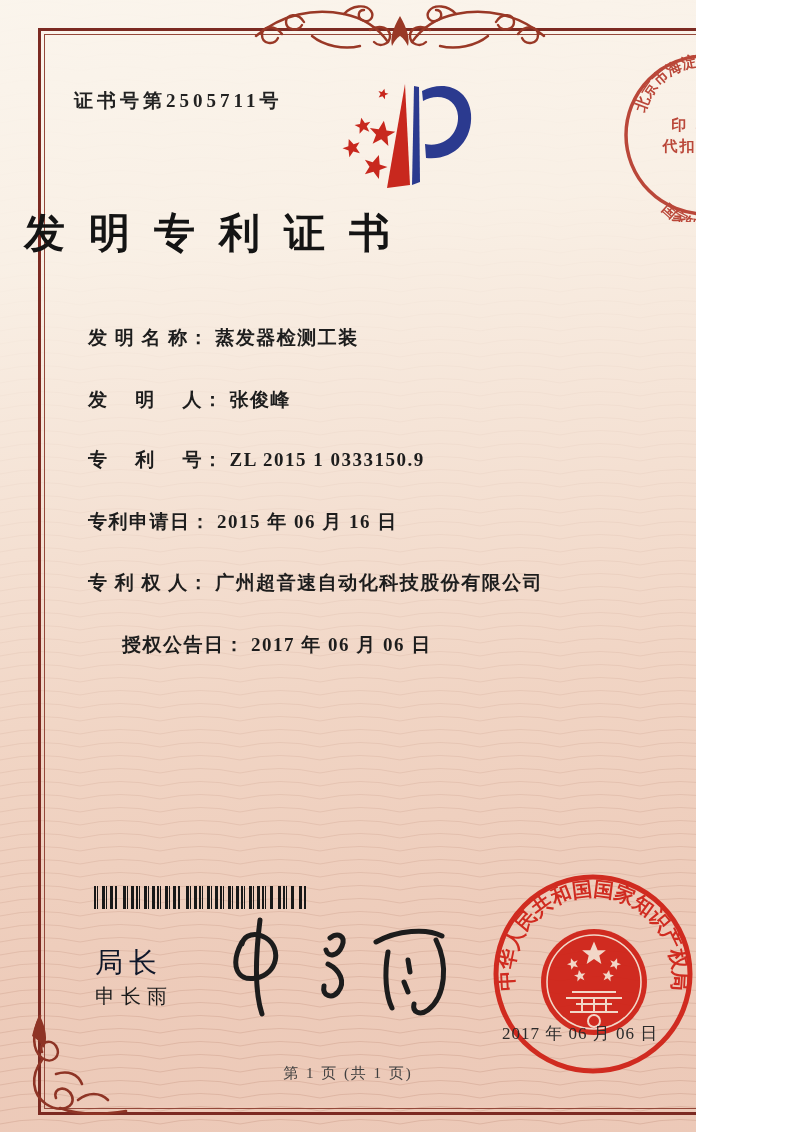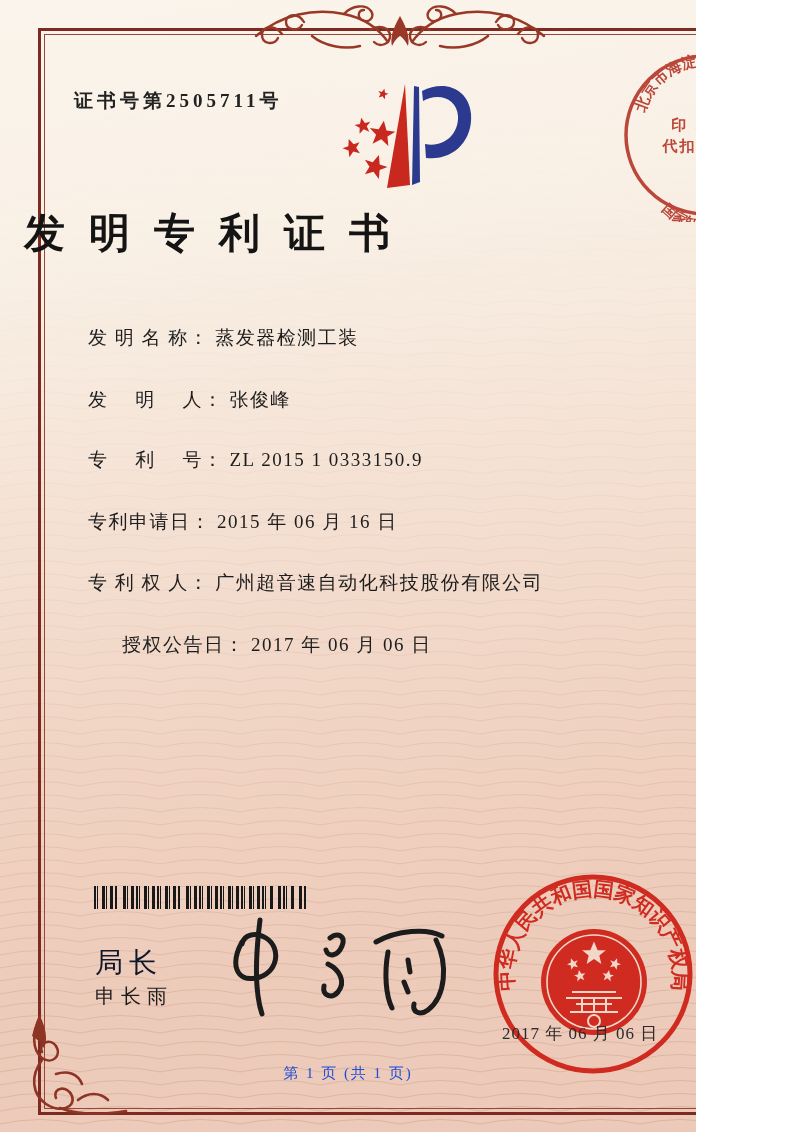--- a/index.html
+++ b/index.html
@@ -36,21 +36,21 @@
   .tax-stamp { position:absolute; left:618px; top:48px; opacity:0.92; }
 
   .title {
     position:absolute; left:0; top:206px; width:100%;
     font-size:41px; font-weight:bold; color:#141414;
     letter-spacing:24px; padding-left:24px;
   }
 
   .fields { position:absolute; left:88px; top:325px; width:640px; }
   .field-row { position:absolute; left:0; white-space:nowrap;
-    font-size:19px; color:#1d1d1d; letter-spacing:1.5px; }
+    font-size:19px; color:#1d1d1d; letter-spacing:1.5px;font-weight:bold; }
   .field-row .value { margin-left:6px; }
   .fr0 { top:0; } .fr1 { top:62px; } .fr2 { top:122px; }
   .fr3 { top:184px; } .fr4 { top:245px; } .fr5 { top:307px;margin-left:34px; }
 
   .body-text {
     position:absolute; left:70px; top:668px; width:666px;
     font-size:16.5px; line-height:30.5px; color:#222;
     text-align:justify;
   }
   .body-text p { text-indent:2em; }
@@ -77,21 +77,21 @@
 
   .official-seal { position:absolute; left:490px; top:872px; opacity:0.95; }
   .seal-date {
     position:absolute; left:502px; top:1022px;
     font-size:17px; letter-spacing:1px; color:#2b2b2b; z-index:6;
     white-space:nowrap;
   }
 
   .page-footer {
     position:absolute; left:0; top:1064px; width:100%;
-    text-align:center; font-size:15px; letter-spacing:2px; color:#1d4ed8;
+    text-align:center; font-size:15px; letter-spacing:2px; color:#404040;
   }
 </style>
 </head>
 <body>
 
 <div class="page">
 
   <svg class="wave-layer" width="800" height="1132">
     <path id="wave-path" fill="none" stroke="#c4917e" stroke-width="0.8" opacity="0.5" d="M0,6 q40,-9 80,0 q40,-9 80,0 q40,-9 80,0 q40,-9 80,0 q40,-9 80,0 q40,-9 80,0 q40,-9 80,0 q40,-9 80,0 q40,-9 80,0 q40,-9 80,0 M0,19 q40,-9 80,0 q40,-9 80,0 q40,-9 80,0 q40,-9 80,0 q40,-9 80,0 q40,-9 80,0 q40,-9 80,0 q40,-9 80,0 q40,-9 80,0 q40,-9 80,0 M0,32 q40,-9 80,0 q40,-9 80,0 q40,-9 80,0 q40,-9 80,0 q40,-9 80,0 q40,-9 80,0 q40,-9 80,0 q40,-9 80,0 q40,-9 80,0 q40,-9 80,0 M0,45 q40,-9 80,0 q40,-9 80,0 q40,-9 80,0 q40,-9 80,0 q40,-9 80,0 q40,-9 80,0 q40,-9 80,0 q40,-9 80,0 q40,-9 80,0 q40,-9 80,0 M0,58 q40,-9 80,0 q40,-9 80,0 q40,-9 80,0 q40,-9 80,0 q40,-9 80,0 q40,-9 80,0 q40,-9 80,0 q40,-9 80,0 q40,-9 80,0 q40,-9 80,0 M0,71 q40,-9 80,0 q40,-9 80,0 q40,-9 80,0 q40,-9 80,0 q40,-9 80,0 q40,-9 80,0 q40,-9 80,0 q40,-9 80,0 q40,-9 80,0 q40,-9 80,0 M0,84 q40,-9 80,0 q40,-9 80,0 q40,-9 80,0 q40,-9 80,0 q40,-9 80,0 q40,-9 80,0 q40,-9 80,0 q40,-9 80,0 q40,-9 80,0 q40,-9 80,0 M0,97 q40,-9 80,0 q40,-9 80,0 q40,-9 80,0 q40,-9 80,0 q40,-9 80,0 q40,-9 80,0 q40,-9 80,0 q40,-9 80,0 q40,-9 80,0 q40,-9 80,0 M0,110 q40,-9 80,0 q40,-9 80,0 q40,-9 80,0 q40,-9 80,0 q40,-9 80,0 q40,-9 80,0 q40,-9 80,0 q40,-9 80,0 q40,-9 80,0 q40,-9 80,0 M0,123 q40,-9 80,0 q40,-9 80,0 q40,-9 80,0 q40,-9 80,0 q40,-9 80,0 q40,-9 80,0 q40,-9 80,0 q40,-9 80,0 q40,-9 80,0 q40,-9 80,0 M0,136 q40,-9 80,0 q40,-9 80,0 q40,-9 80,0 q40,-9 80,0 q40,-9 80,0 q40,-9 80,0 q40,-9 80,0 q40,-9 80,0 q40,-9 80,0 q40,-9 80,0 M0,149 q40,-9 80,0 q40,-9 80,0 q40,-9 80,0 q40,-9 80,0 q40,-9 80,0 q40,-9 80,0 q40,-9 80,0 q40,-9 80,0 q40,-9 80,0 q40,-9 80,0 M0,162 q40,-9 80,0 q40,-9 80,0 q40,-9 80,0 q40,-9 80,0 q40,-9 80,0 q40,-9 80,0 q40,-9 80,0 q40,-9 80,0 q40,-9 80,0 q40,-9 80,0 M0,175 q40,-9 80,0 q40,-9 80,0 q40,-9 80,0 q40,-9 80,0 q40,-9 80,0 q40,-9 80,0 q40,-9 80,0 q40,-9 80,0 q40,-9 80,0 q40,-9 80,0 M0,188 q40,-9 80,0 q40,-9 80,0 q40,-9 80,0 q40,-9 80,0 q40,-9 80,0 q40,-9 80,0 q40,-9 80,0 q40,-9 80,0 q40,-9 80,0 q40,-9 80,0 M0,201 q40,-9 80,0 q40,-9 80,0 q40,-9 80,0 q40,-9 80,0 q40,-9 80,0 q40,-9 80,0 q40,-9 80,0 q40,-9 80,0 q40,-9 80,0 q40,-9 80,0 M0,214 q40,-9 80,0 q40,-9 80,0 q40,-9 80,0 q40,-9 80,0 q40,-9 80,0 q40,-9 80,0 q40,-9 80,0 q40,-9 80,0 q40,-9 80,0 q40,-9 80,0 M0,227 q40,-9 80,0 q40,-9 80,0 q40,-9 80,0 q40,-9 80,0 q40,-9 80,0 q40,-9 80,0 q40,-9 80,0 q40,-9 80,0 q40,-9 80,0 q40,-9 80,0 M0,240 q40,-9 80,0 q40,-9 80,0 q40,-9 80,0 q40,-9 80,0 q40,-9 80,0 q40,-9 80,0 q40,-9 80,0 q40,-9 80,0 q40,-9 80,0 q40,-9 80,0 M0,253 q40,-9 80,0 q40,-9 80,0 q40,-9 80,0 q40,-9 80,0 q40,-9 80,0 q40,-9 80,0 q40,-9 80,0 q40,-9 80,0 q40,-9 80,0 q40,-9 80,0 M0,266 q40,-9 80,0 q40,-9 80,0 q40,-9 80,0 q40,-9 80,0 q40,-9 80,0 q40,-9 80,0 q40,-9 80,0 q40,-9 80,0 q40,-9 80,0 q40,-9 80,0 M0,279 q40,-9 80,0 q40,-9 80,0 q40,-9 80,0 q40,-9 80,0 q40,-9 80,0 q40,-9 80,0 q40,-9 80,0 q40,-9 80,0 q40,-9 80,0 q40,-9 80,0 M0,292 q40,-9 80,0 q40,-9 80,0 q40,-9 80,0 q40,-9 80,0 q40,-9 80,0 q40,-9 80,0 q40,-9 80,0 q40,-9 80,0 q40,-9 80,0 q40,-9 80,0 M0,305 q40,-9 80,0 q40,-9 80,0 q40,-9 80,0 q40,-9 80,0 q40,-9 80,0 q40,-9 80,0 q40,-9 80,0 q40,-9 80,0 q40,-9 80,0 q40,-9 80,0 M0,318 q40,-9 80,0 q40,-9 80,0 q40,-9 80,0 q40,-9 80,0 q40,-9 80,0 q40,-9 80,0 q40,-9 80,0 q40,-9 80,0 q40,-9 80,0 q40,-9 80,0 M0,331 q40,-9 80,0 q40,-9 80,0 q40,-9 80,0 q40,-9 80,0 q40,-9 80,0 q40,-9 80,0 q40,-9 80,0 q40,-9 80,0 q40,-9 80,0 q40,-9 80,0 M0,344 q40,-9 80,0 q40,-9 80,0 q40,-9 80,0 q40,-9 80,0 q40,-9 80,0 q40,-9 80,0 q40,-9 80,0 q40,-9 80,0 q40,-9 80,0 q40,-9 80,0 M0,357 q40,-9 80,0 q40,-9 80,0 q40,-9 80,0 q40,-9 80,0 q40,-9 80,0 q40,-9 80,0 q40,-9 80,0 q40,-9 80,0 q40,-9 80,0 q40,-9 80,0 M0,370 q40,-9 80,0 q40,-9 80,0 q40,-9 80,0 q40,-9 80,0 q40,-9 80,0 q40,-9 80,0 q40,-9 80,0 q40,-9 80,0 q40,-9 80,0 q40,-9 80,0 M0,383 q40,-9 80,0 q40,-9 80,0 q40,-9 80,0 q40,-9 80,0 q40,-9 80,0 q40,-9 80,0 q40,-9 80,0 q40,-9 80,0 q40,-9 80,0 q40,-9 80,0 M0,396 q40,-9 80,0 q40,-9 80,0 q40,-9 80,0 q40,-9 80,0 q40,-9 80,0 q40,-9 80,0 q40,-9 80,0 q40,-9 80,0 q40,-9 80,0 q40,-9 80,0 M0,409 q40,-9 80,0 q40,-9 80,0 q40,-9 80,0 q40,-9 80,0 q40,-9 80,0 q40,-9 80,0 q40,-9 80,0 q40,-9 80,0 q40,-9 80,0 q40,-9 80,0 M0,422 q40,-9 80,0 q40,-9 80,0 q40,-9 80,0 q40,-9 80,0 q40,-9 80,0 q40,-9 80,0 q40,-9 80,0 q40,-9 80,0 q40,-9 80,0 q40,-9 80,0 M0,435 q40,-9 80,0 q40,-9 80,0 q40,-9 80,0 q40,-9 80,0 q40,-9 80,0 q40,-9 80,0 q40,-9 80,0 q40,-9 80,0 q40,-9 80,0 q40,-9 80,0 M0,448 q40,-9 80,0 q40,-9 80,0 q40,-9 80,0 q40,-9 80,0 q40,-9 80,0 q40,-9 80,0 q40,-9 80,0 q40,-9 80,0 q40,-9 80,0 q40,-9 80,0 M0,461 q40,-9 80,0 q40,-9 80,0 q40,-9 80,0 q40,-9 80,0 q40,-9 80,0 q40,-9 80,0 q40,-9 80,0 q40,-9 80,0 q40,-9 80,0 q40,-9 80,0 M0,474 q40,-9 80,0 q40,-9 80,0 q40,-9 80,0 q40,-9 80,0 q40,-9 80,0 q40,-9 80,0 q40,-9 80,0 q40,-9 80,0 q40,-9 80,0 q40,-9 80,0 M0,487 q40,-9 80,0 q40,-9 80,0 q40,-9 80,0 q40,-9 80,0 q40,-9 80,0 q40,-9 80,0 q40,-9 80,0 q40,-9 80,0 q40,-9 80,0 q40,-9 80,0 M0,500 q40,-9 80,0 q40,-9 80,0 q40,-9 80,0 q40,-9 80,0 q40,-9 80,0 q40,-9 80,0 q40,-9 80,0 q40,-9 80,0 q40,-9 80,0 q40,-9 80,0 M0,513 q40,-9 80,0 q40,-9 80,0 q40,-9 80,0 q40,-9 80,0 q40,-9 80,0 q40,-9 80,0 q40,-9 80,0 q40,-9 80,0 q40,-9 80,0 q40,-9 80,0 M0,526 q40,-9 80,0 q40,-9 80,0 q40,-9 80,0 q40,-9 80,0 q40,-9 80,0 q40,-9 80,0 q40,-9 80,0 q40,-9 80,0 q40,-9 80,0 q40,-9 80,0 M0,539 q40,-9 80,0 q40,-9 80,0 q40,-9 80,0 q40,-9 80,0 q40,-9 80,0 q40,-9 80,0 q40,-9 80,0 q40,-9 80,0 q40,-9 80,0 q40,-9 80,0 M0,552 q40,-9 80,0 q40,-9 80,0 q40,-9 80,0 q40,-9 80,0 q40,-9 80,0 q40,-9 80,0 q40,-9 80,0 q40,-9 80,0 q40,-9 80,0 q40,-9 80,0 M0,565 q40,-9 80,0 q40,-9 80,0 q40,-9 80,0 q40,-9 80,0 q40,-9 80,0 q40,-9 80,0 q40,-9 80,0 q40,-9 80,0 q40,-9 80,0 q40,-9 80,0 M0,578 q40,-9 80,0 q40,-9 80,0 q40,-9 80,0 q40,-9 80,0 q40,-9 80,0 q40,-9 80,0 q40,-9 80,0 q40,-9 80,0 q40,-9 80,0 q40,-9 80,0 M0,591 q40,-9 80,0 q40,-9 80,0 q40,-9 80,0 q40,-9 80,0 q40,-9 80,0 q40,-9 80,0 q40,-9 80,0 q40,-9 80,0 q40,-9 80,0 q40,-9 80,0 M0,604 q40,-9 80,0 q40,-9 80,0 q40,-9 80,0 q40,-9 80,0 q40,-9 80,0 q40,-9 80,0 q40,-9 80,0 q40,-9 80,0 q40,-9 80,0 q40,-9 80,0 M0,617 q40,-9 80,0 q40,-9 80,0 q40,-9 80,0 q40,-9 80,0 q40,-9 80,0 q40,-9 80,0 q40,-9 80,0 q40,-9 80,0 q40,-9 80,0 q40,-9 80,0 M0,630 q40,-9 80,0 q40,-9 80,0 q40,-9 80,0 q40,-9 80,0 q40,-9 80,0 q40,-9 80,0 q40,-9 80,0 q40,-9 80,0 q40,-9 80,0 q40,-9 80,0 M0,643 q40,-9 80,0 q40,-9 80,0 q40,-9 80,0 q40,-9 80,0 q40,-9 80,0 q40,-9 80,0 q40,-9 80,0 q40,-9 80,0 q40,-9 80,0 q40,-9 80,0 M0,656 q40,-9 80,0 q40,-9 80,0 q40,-9 80,0 q40,-9 80,0 q40,-9 80,0 q40,-9 80,0 q40,-9 80,0 q40,-9 80,0 q40,-9 80,0 q40,-9 80,0 M0,669 q40,-9 80,0 q40,-9 80,0 q40,-9 80,0 q40,-9 80,0 q40,-9 80,0 q40,-9 80,0 q40,-9 80,0 q40,-9 80,0 q40,-9 80,0 q40,-9 80,0 M0,682 q40,-9 80,0 q40,-9 80,0 q40,-9 80,0 q40,-9 80,0 q40,-9 80,0 q40,-9 80,0 q40,-9 80,0 q40,-9 80,0 q40,-9 80,0 q40,-9 80,0 M0,695 q40,-9 80,0 q40,-9 80,0 q40,-9 80,0 q40,-9 80,0 q40,-9 80,0 q40,-9 80,0 q40,-9 80,0 q40,-9 80,0 q40,-9 80,0 q40,-9 80,0 M0,708 q40,-9 80,0 q40,-9 80,0 q40,-9 80,0 q40,-9 80,0 q40,-9 80,0 q40,-9 80,0 q40,-9 80,0 q40,-9 80,0 q40,-9 80,0 q40,-9 80,0 M0,721 q40,-9 80,0 q40,-9 80,0 q40,-9 80,0 q40,-9 80,0 q40,-9 80,0 q40,-9 80,0 q40,-9 80,0 q40,-9 80,0 q40,-9 80,0 q40,-9 80,0 M0,734 q40,-9 80,0 q40,-9 80,0 q40,-9 80,0 q40,-9 80,0 q40,-9 80,0 q40,-9 80,0 q40,-9 80,0 q40,-9 80,0 q40,-9 80,0 q40,-9 80,0 M0,747 q40,-9 80,0 q40,-9 80,0 q40,-9 80,0 q40,-9 80,0 q40,-9 80,0 q40,-9 80,0 q40,-9 80,0 q40,-9 80,0 q40,-9 80,0 q40,-9 80,0 M0,760 q40,-9 80,0 q40,-9 80,0 q40,-9 80,0 q40,-9 80,0 q40,-9 80,0 q40,-9 80,0 q40,-9 80,0 q40,-9 80,0 q40,-9 80,0 q40,-9 80,0 M0,773 q40,-9 80,0 q40,-9 80,0 q40,-9 80,0 q40,-9 80,0 q40,-9 80,0 q40,-9 80,0 q40,-9 80,0 q40,-9 80,0 q40,-9 80,0 q40,-9 80,0 M0,786 q40,-9 80,0 q40,-9 80,0 q40,-9 80,0 q40,-9 80,0 q40,-9 80,0 q40,-9 80,0 q40,-9 80,0 q40,-9 80,0 q40,-9 80,0 q40,-9 80,0 M0,799 q40,-9 80,0 q40,-9 80,0 q40,-9 80,0 q40,-9 80,0 q40,-9 80,0 q40,-9 80,0 q40,-9 80,0 q40,-9 80,0 q40,-9 80,0 q40,-9 80,0 M0,812 q40,-9 80,0 q40,-9 80,0 q40,-9 80,0 q40,-9 80,0 q40,-9 80,0 q40,-9 80,0 q40,-9 80,0 q40,-9 80,0 q40,-9 80,0 q40,-9 80,0 M0,825 q40,-9 80,0 q40,-9 80,0 q40,-9 80,0 q40,-9 80,0 q40,-9 80,0 q40,-9 80,0 q40,-9 80,0 q40,-9 80,0 q40,-9 80,0 q40,-9 80,0 M0,838 q40,-9 80,0 q40,-9 80,0 q40,-9 80,0 q40,-9 80,0 q40,-9 80,0 q40,-9 80,0 q40,-9 80,0 q40,-9 80,0 q40,-9 80,0 q40,-9 80,0 M0,851 q40,-9 80,0 q40,-9 80,0 q40,-9 80,0 q40,-9 80,0 q40,-9 80,0 q40,-9 80,0 q40,-9 80,0 q40,-9 80,0 q40,-9 80,0 q40,-9 80,0 M0,864 q40,-9 80,0 q40,-9 80,0 q40,-9 80,0 q40,-9 80,0 q40,-9 80,0 q40,-9 80,0 q40,-9 80,0 q40,-9 80,0 q40,-9 80,0 q40,-9 80,0 M0,877 q40,-9 80,0 q40,-9 80,0 q40,-9 80,0 q40,-9 80,0 q40,-9 80,0 q40,-9 80,0 q40,-9 80,0 q40,-9 80,0 q40,-9 80,0 q40,-9 80,0 M0,890 q40,-9 80,0 q40,-9 80,0 q40,-9 80,0 q40,-9 80,0 q40,-9 80,0 q40,-9 80,0 q40,-9 80,0 q40,-9 80,0 q40,-9 80,0 q40,-9 80,0 M0,903 q40,-9 80,0 q40,-9 80,0 q40,-9 80,0 q40,-9 80,0 q40,-9 80,0 q40,-9 80,0 q40,-9 80,0 q40,-9 80,0 q40,-9 80,0 q40,-9 80,0 M0,916 q40,-9 80,0 q40,-9 80,0 q40,-9 80,0 q40,-9 80,0 q40,-9 80,0 q40,-9 80,0 q40,-9 80,0 q40,-9 80,0 q40,-9 80,0 q40,-9 80,0 M0,929 q40,-9 80,0 q40,-9 80,0 q40,-9 80,0 q40,-9 80,0 q40,-9 80,0 q40,-9 80,0 q40,-9 80,0 q40,-9 80,0 q40,-9 80,0 q40,-9 80,0 M0,942 q40,-9 80,0 q40,-9 80,0 q40,-9 80,0 q40,-9 80,0 q40,-9 80,0 q40,-9 80,0 q40,-9 80,0 q40,-9 80,0 q40,-9 80,0 q40,-9 80,0 M0,955 q40,-9 80,0 q40,-9 80,0 q40,-9 80,0 q40,-9 80,0 q40,-9 80,0 q40,-9 80,0 q40,-9 80,0 q40,-9 80,0 q40,-9 80,0 q40,-9 80,0 M0,968 q40,-9 80,0 q40,-9 80,0 q40,-9 80,0 q40,-9 80,0 q40,-9 80,0 q40,-9 80,0 q40,-9 80,0 q40,-9 80,0 q40,-9 80,0 q40,-9 80,0 M0,981 q40,-9 80,0 q40,-9 80,0 q40,-9 80,0 q40,-9 80,0 q40,-9 80,0 q40,-9 80,0 q40,-9 80,0 q40,-9 80,0 q40,-9 80,0 q40,-9 80,0 M0,994 q40,-9 80,0 q40,-9 80,0 q40,-9 80,0 q40,-9 80,0 q40,-9 80,0 q40,-9 80,0 q40,-9 80,0 q40,-9 80,0 q40,-9 80,0 q40,-9 80,0 M0,1007 q40,-9 80,0 q40,-9 80,0 q40,-9 80,0 q40,-9 80,0 q40,-9 80,0 q40,-9 80,0 q40,-9 80,0 q40,-9 80,0 q40,-9 80,0 q40,-9 80,0 M0,1020 q40,-9 80,0 q40,-9 80,0 q40,-9 80,0 q40,-9 80,0 q40,-9 80,0 q40,-9 80,0 q40,-9 80,0 q40,-9 80,0 q40,-9 80,0 q40,-9 80,0 M0,1033 q40,-9 80,0 q40,-9 80,0 q40,-9 80,0 q40,-9 80,0 q40,-9 80,0 q40,-9 80,0 q40,-9 80,0 q40,-9 80,0 q40,-9 80,0 q40,-9 80,0 M0,1046 q40,-9 80,0 q40,-9 80,0 q40,-9 80,0 q40,-9 80,0 q40,-9 80,0 q40,-9 80,0 q40,-9 80,0 q40,-9 80,0 q40,-9 80,0 q40,-9 80,0 M0,1059 q40,-9 80,0 q40,-9 80,0 q40,-9 80,0 q40,-9 80,0 q40,-9 80,0 q40,-9 80,0 q40,-9 80,0 q40,-9 80,0 q40,-9 80,0 q40,-9 80,0 M0,1072 q40,-9 80,0 q40,-9 80,0 q40,-9 80,0 q40,-9 80,0 q40,-9 80,0 q40,-9 80,0 q40,-9 80,0 q40,-9 80,0 q40,-9 80,0 q40,-9 80,0 M0,1085 q40,-9 80,0 q40,-9 80,0 q40,-9 80,0 q40,-9 80,0 q40,-9 80,0 q40,-9 80,0 q40,-9 80,0 q40,-9 80,0 q40,-9 80,0 q40,-9 80,0 M0,1098 q40,-9 80,0 q40,-9 80,0 q40,-9 80,0 q40,-9 80,0 q40,-9 80,0 q40,-9 80,0 q40,-9 80,0 q40,-9 80,0 q40,-9 80,0 q40,-9 80,0 M0,1111 q40,-9 80,0 q40,-9 80,0 q40,-9 80,0 q40,-9 80,0 q40,-9 80,0 q40,-9 80,0 q40,-9 80,0 q40,-9 80,0 q40,-9 80,0 q40,-9 80,0 M0,1124 q40,-9 80,0 q40,-9 80,0 q40,-9 80,0 q40,-9 80,0 q40,-9 80,0 q40,-9 80,0 q40,-9 80,0 q40,-9 80,0 q40,-9 80,0 q40,-9 80,0 "></path>
   </svg>

